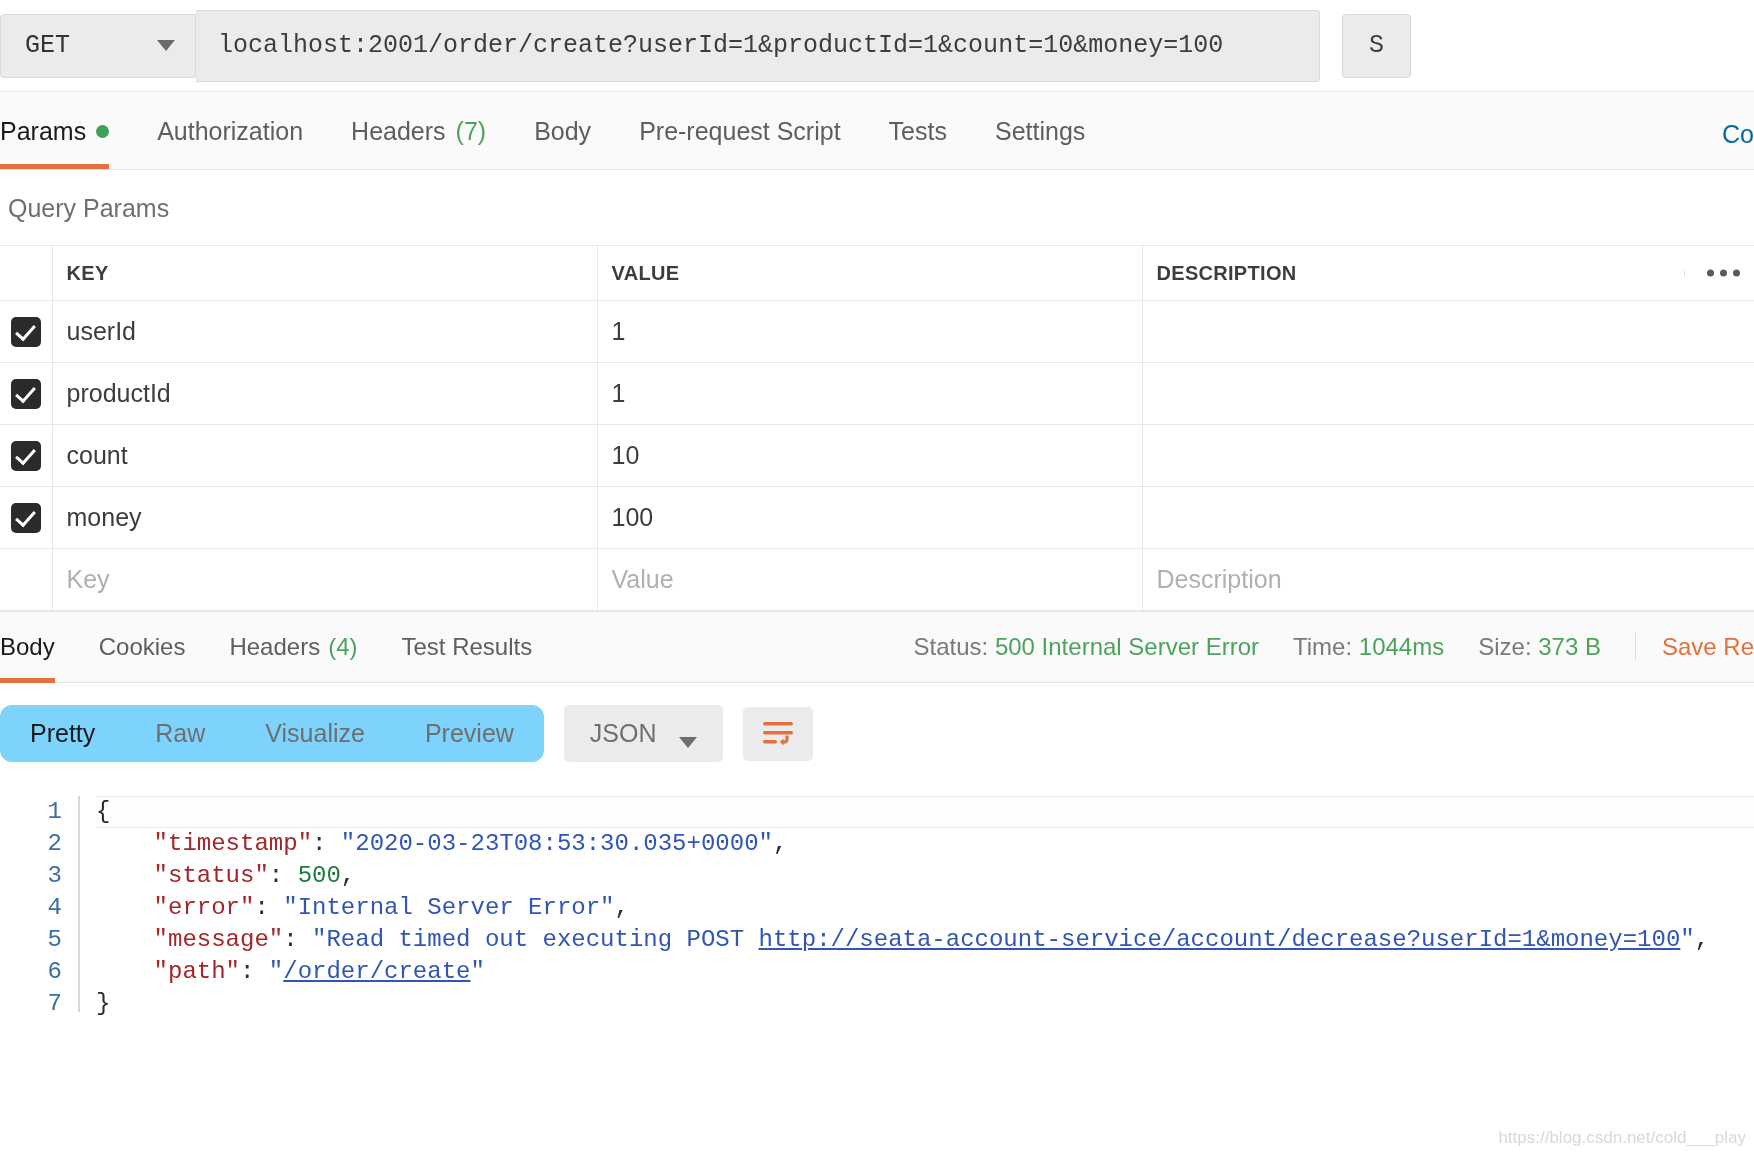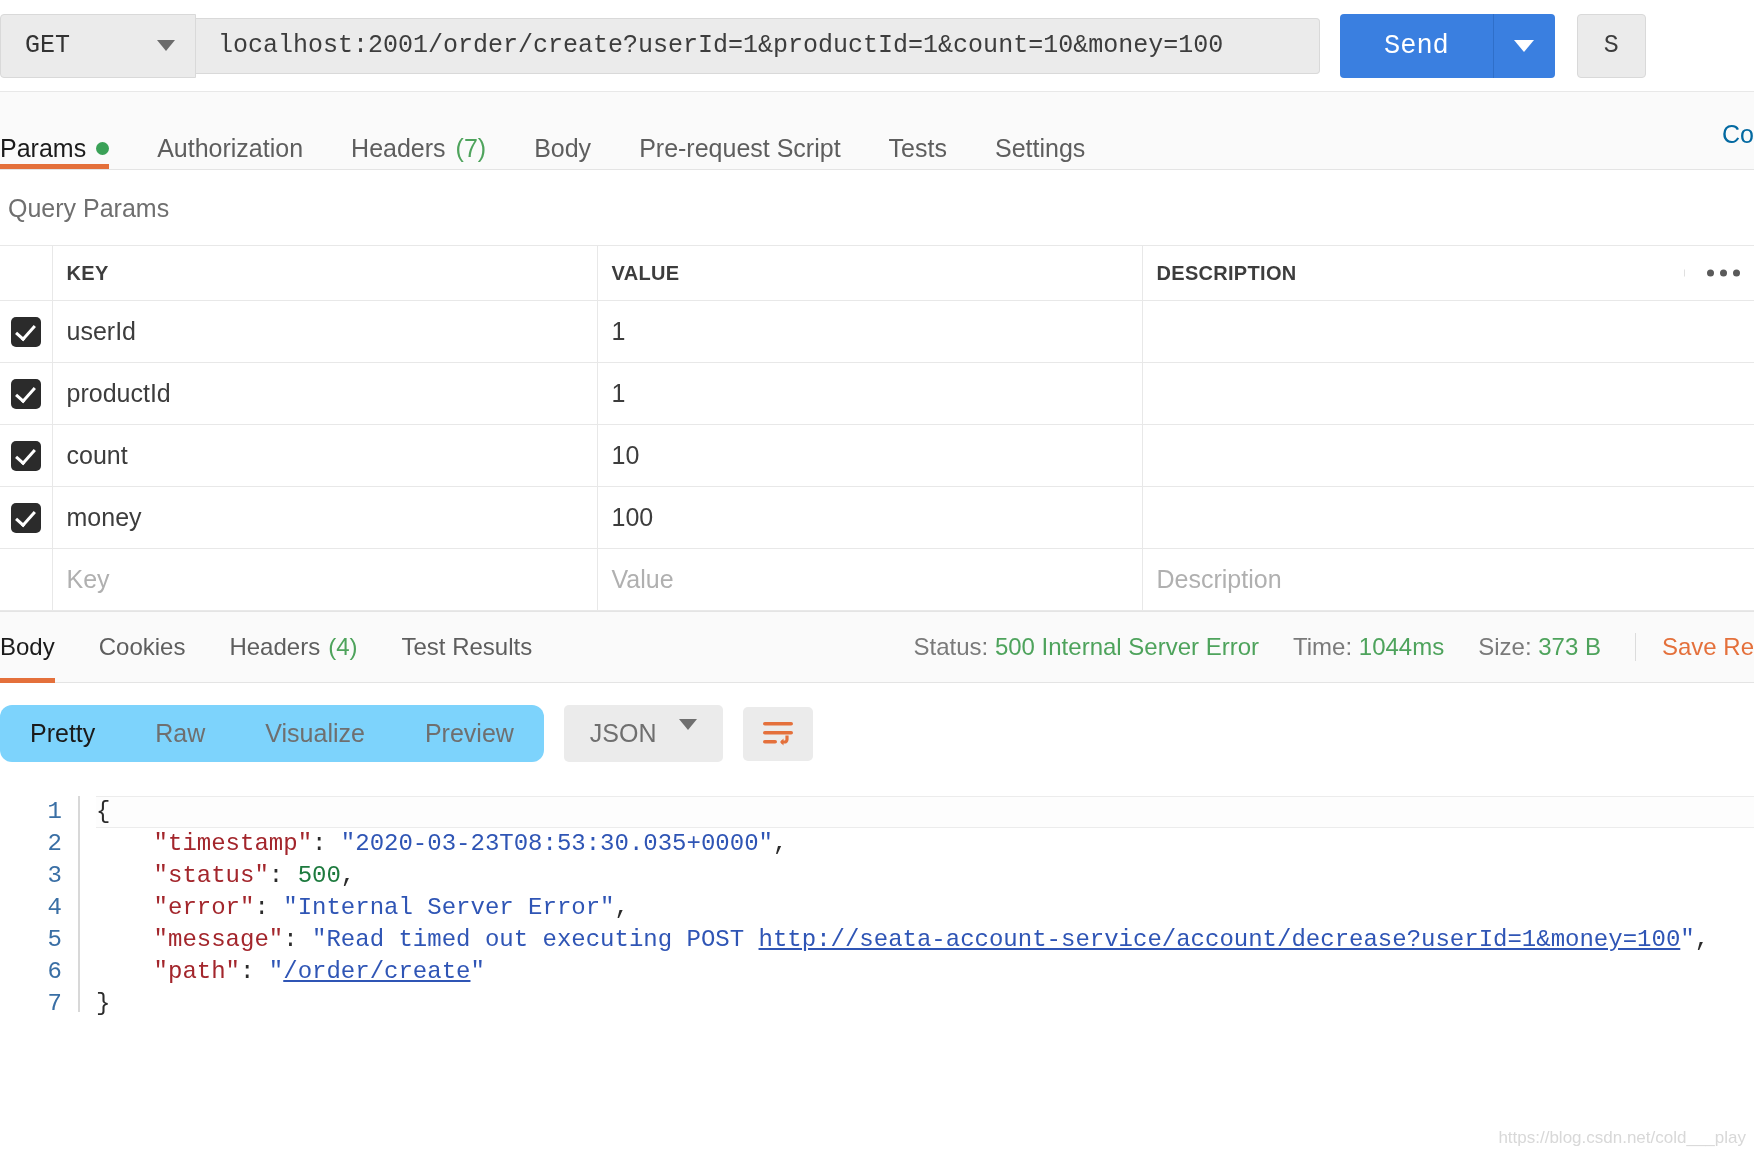--- a/index.html
+++ b/index.html
@@ -33,21 +33,21 @@
     position: relative;
   }
   .method-select .caret {
     width: 0; height: 0;
     border-left: 9px solid transparent;
     border-right: 9px solid transparent;
     border-top: 11px solid #6b6b6b;
   }
   .url-input {
     flex: 0 0 1124px;
-    height: 56px;
+    height: 72px;
     background: #ebebeb;
     border: 1px solid #d9d9d9;
     border-left: none;
     border-radius: 0 4px 4px 0;
     display: flex; align-items: center;
     padding: 0 22px;
     font-size: 25px; color: #3d3d3d;
     overflow: hidden; white-space: nowrap;
     cursor: text;
   }
@@ -92,21 +92,21 @@
   .req-tabs {
     display: flex; align-items: flex-end;
     height: 78px;
     background: #fafafa;
     border-bottom: 1px solid #e4e4e4;
     padding-left: 0px;
     position: relative;
   }
   .tab {
     font-size: 25px; color: #5e5e5e;
-    padding: 0 24px 6px 24px;
+    padding: 0 24px 23px 24px;
     cursor: pointer;
     display: flex; align-items: center; gap: 10px;
     white-space: nowrap;
     position: relative;
   }
   .tab:first-child { padding-left: 0; }
   .tab.active { color: #1b1b1b; }
   .tab.active::after {
     content: "";
     position: absolute;
@@ -226,21 +226,21 @@
   }
   .seg {
     display: flex; background: #7dd3fc; border-radius: 12px; overflow: hidden; justify-content: space-between;
   }
   .seg div {
     font-size: 25px; color: #6f6f6f;
     padding: 14px 30px; cursor: pointer;
   }
   .seg div.active { color: #1b1b1b; }
   .json-select {
-    display: flex; align-items: flex-start; gap: 22px;
+    display: flex; align-items: flex-end; gap: 22px;
     background: #ebebeb; border-radius: 5px;
     padding: 14px 26px;
     font-size: 25px; color: #6f6f6f; cursor: pointer;
   }
   .json-select .caret {
     width: 0; height: 0;
     border-left: 9px solid transparent;
     border-right: 9px solid transparent;
     border-top: 11px solid #6f6f6f;
   }
@@ -285,26 +285,20 @@
 </head>
 <body>
 
 <div class="url-bar">
   <div class="method-select">
     <span>GET</span>
     <span class="caret"></span>
   </div>
   <div class="url-input">
     <span>localhost:2001/order/create?userId=1&amp;productId=1&amp;count=10&amp;money=100</span>
-  </div>
-  <div class="send-group">
-    <div class="send-btn">Send</div>
-    <div class="send-caret-btn">
-      <span class="caret"></span>
-    </div>
   </div>
   <div class="save-btn">S</div>
 </div>
 
 <div class="req-tabs">
   <div class="tab active">
     <span>Params</span>
     <span class="dot-green"></span>
   </div>
   <div class="tab">

